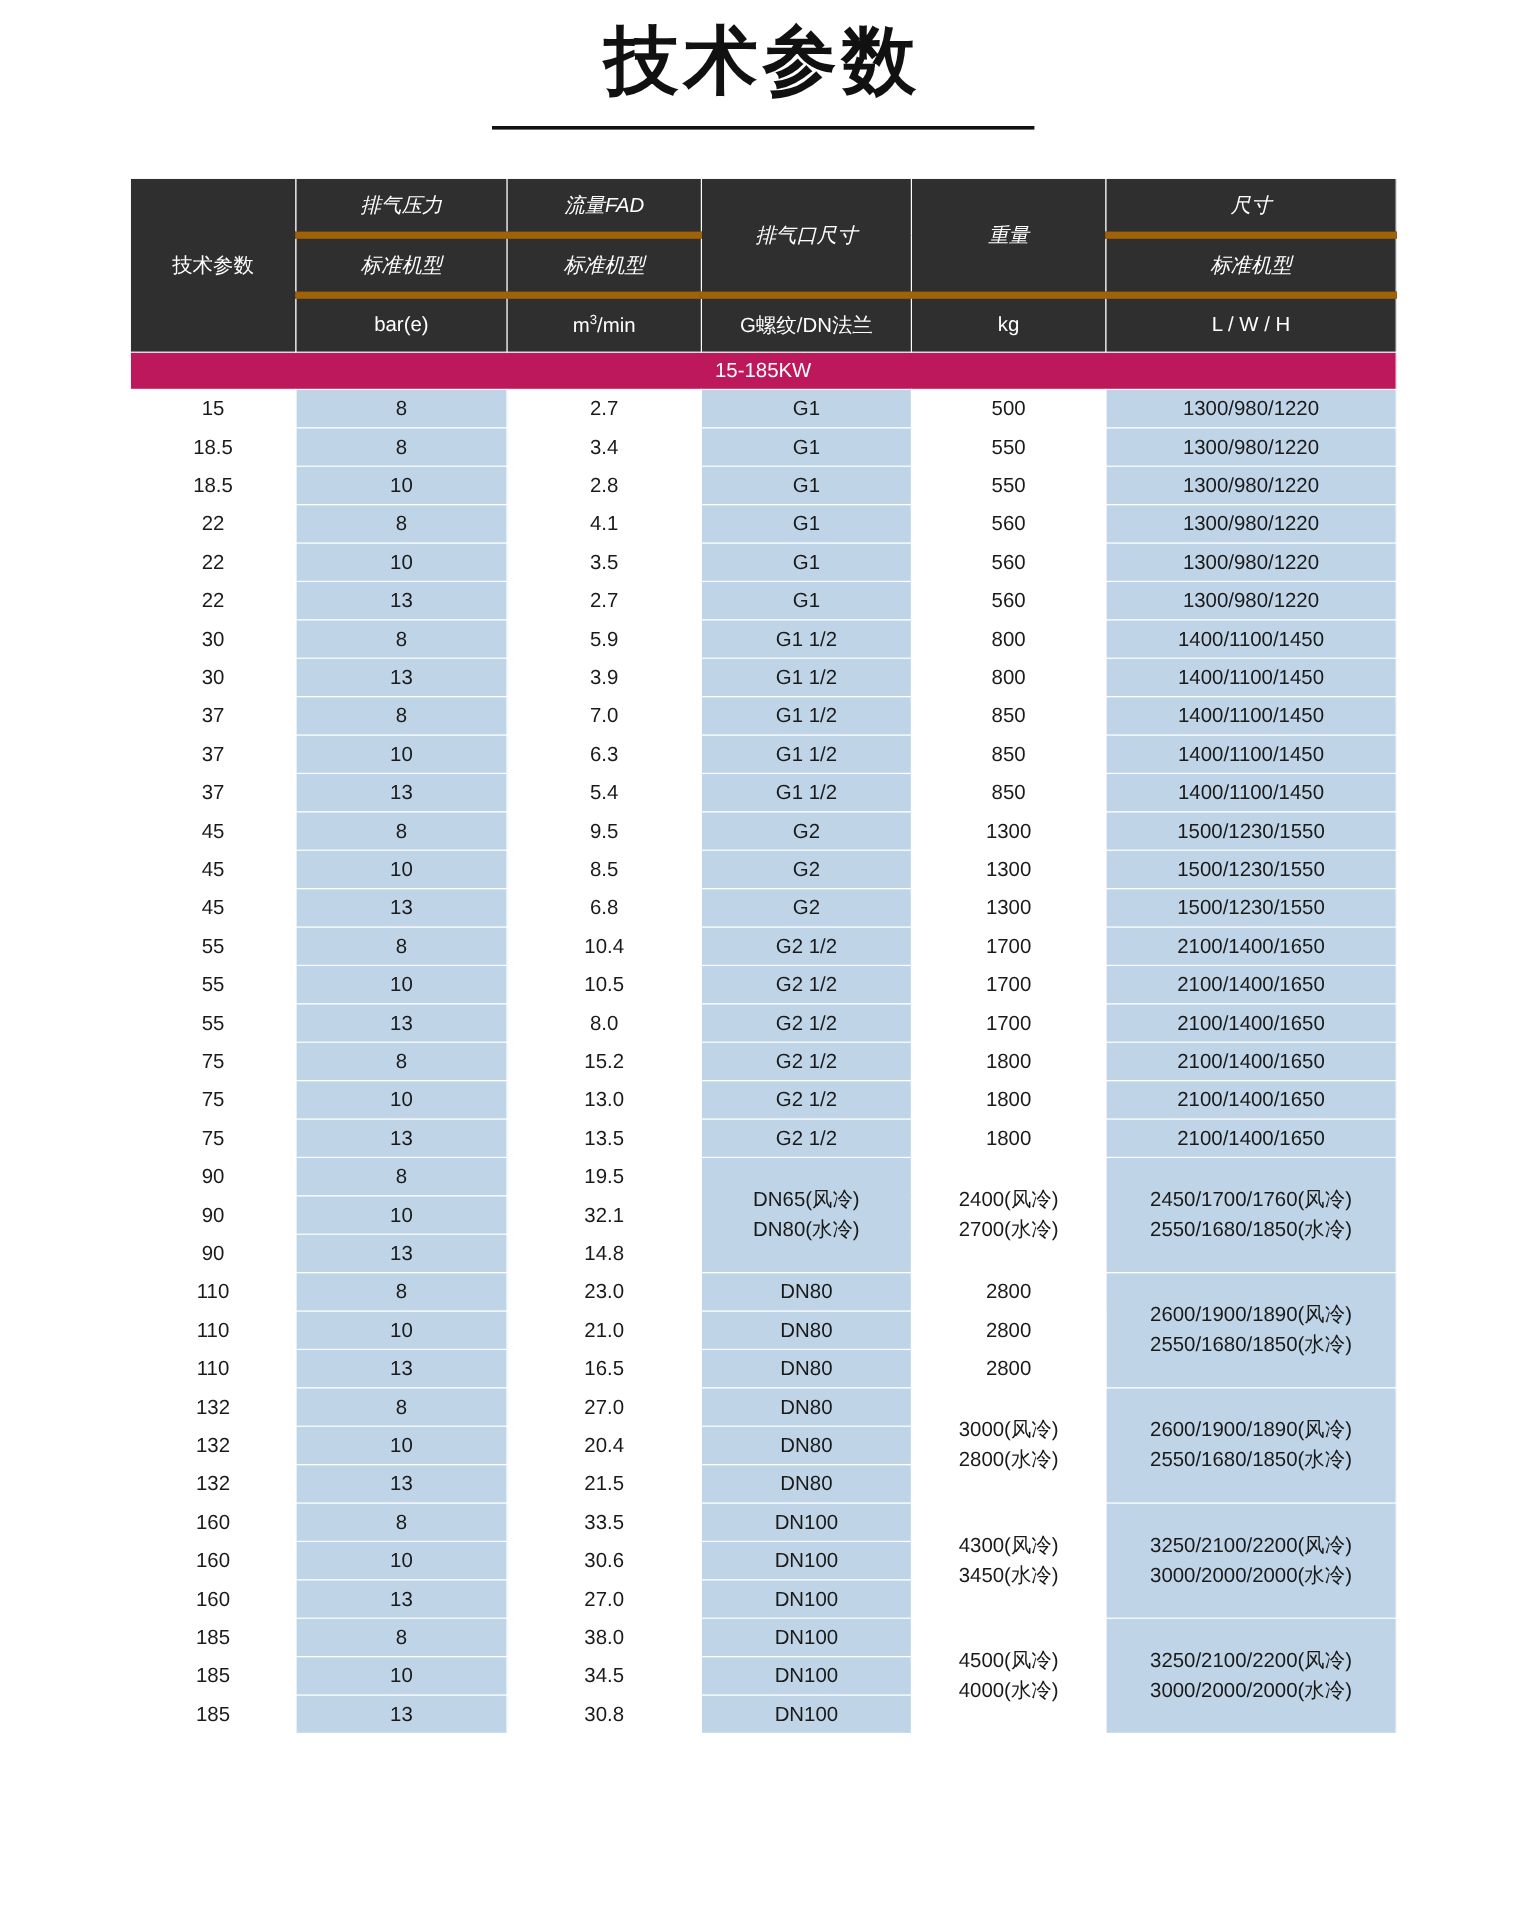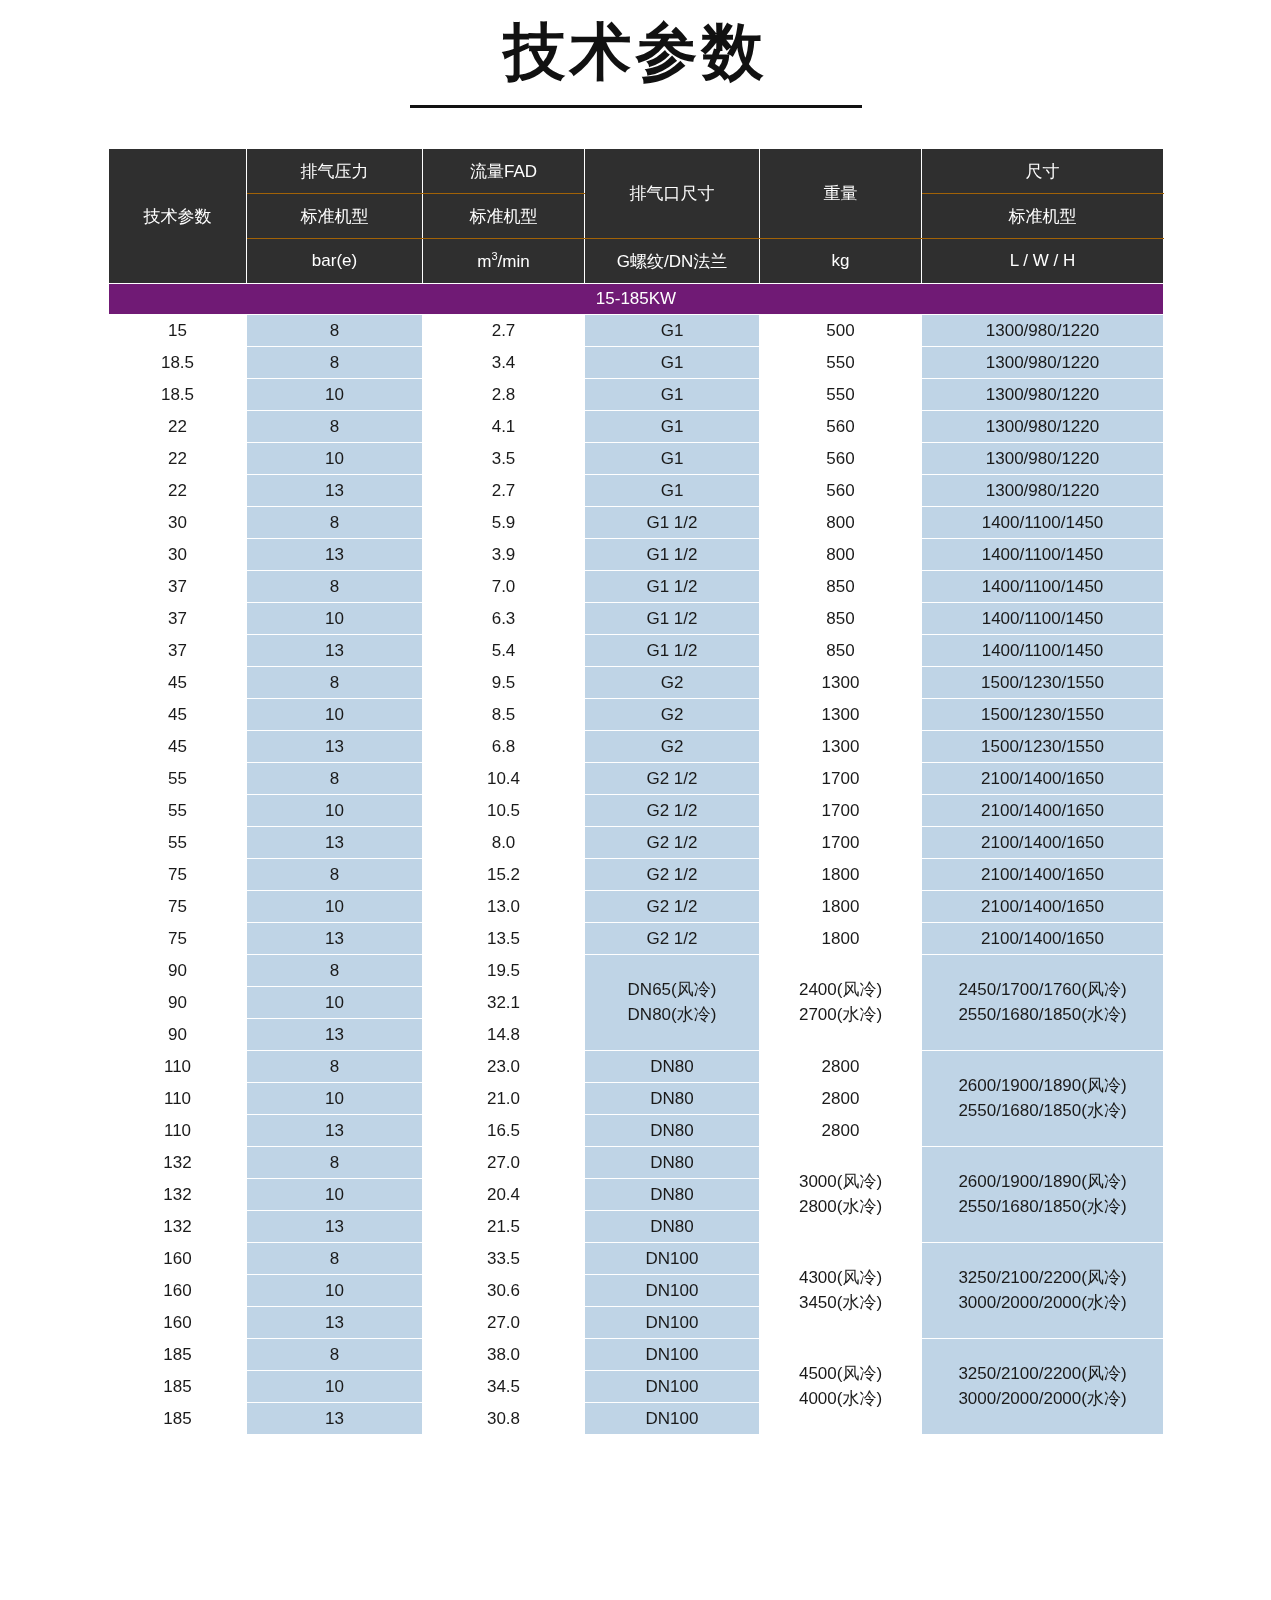--- a/index.html
+++ b/index.html
@@ -56,24 +56,25 @@
     padding: 0;
   }
   thead td {
     background: #2f2f2f;
     color: #ffffff;
     height: 44px;
     font-size: 18px;
     border: 1px solid #2f2f2f;
   }
   thead td.cell-div {
-    border-bottom: 1px solid #a16207;
+    border-bottom: 6px solid #a16207;
+    font-style: italic;
   }
   .band-row td {
-    background: #701a75;
+    background: #be185d;
     color: #ffffff;
     text-align: left;
     padding-left: 14px;
     height: 30px;
     font-size: 17px;
     border: 1px solid #2f2f2f;
   }
   tbody td {
     height: 31px;
     background: #ffffff;

